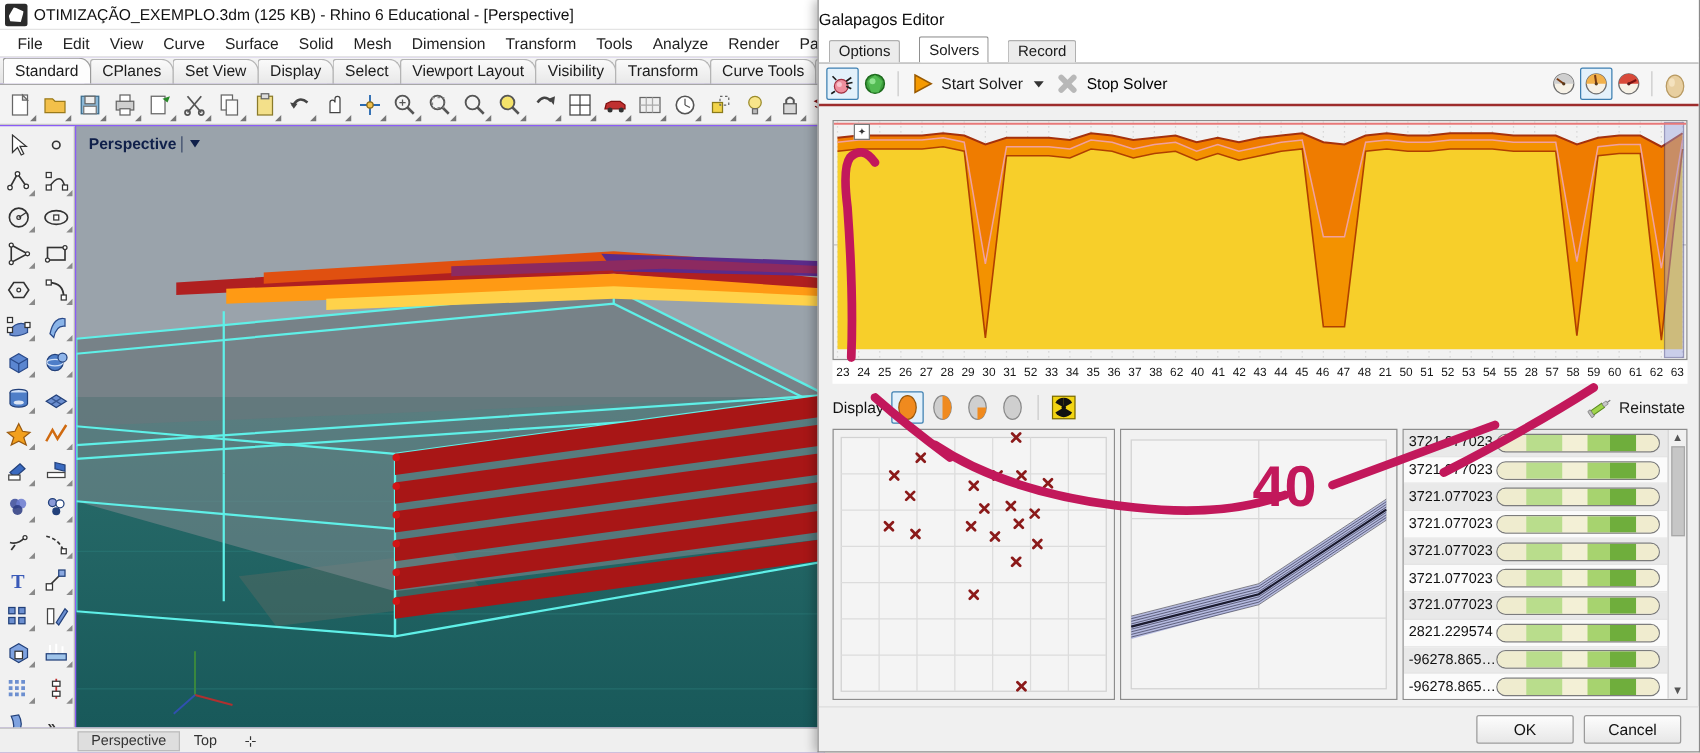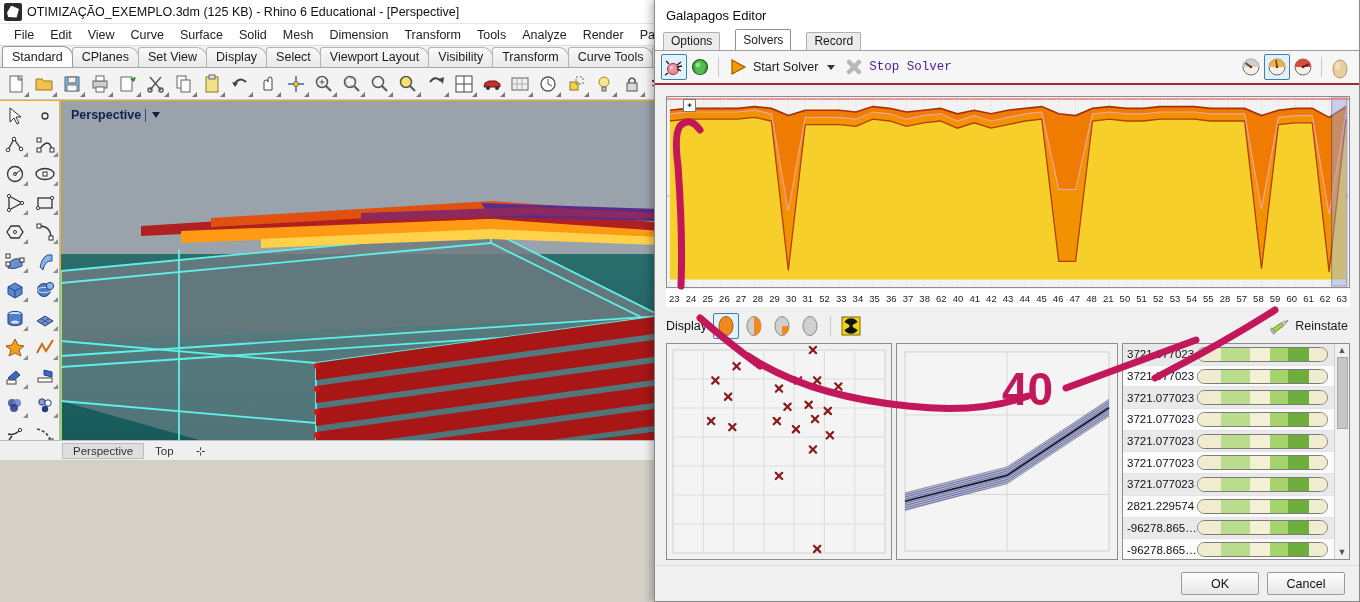--- a/index.html
+++ b/index.html
@@ -8,22 +8,22 @@
     width: 1360px; height: 602px;
     overflow: hidden;
     font-family: "Liberation Sans", sans-serif;
     font-size: 12px;
     background: #d4d0c8;
   }
   #root { position: relative; width: 1360px; height: 602px; }
 
   
   #rhino {
-    position: absolute; left: 0; top: 0; width: 660px; height: 460px;
-    background: #eab308;
+    position: absolute; left: 0; top: 0; width: 660px; height: 602px;
+    background: #8b5cf6;
     border-right: 1px solid #9a9a9a;
     overflow: hidden;
   }
   .rh-titlebar {
     height: 24px; display: flex; align-items: center;
     padding-left: 4px; background: #ffffff;
     border-bottom: 1px solid #e4e4e4;
   }
   .rh-logo {
     width: 18px; height: 18px; margin-right: 5px; position: relative;
@@ -132,21 +132,21 @@
 
   
   #galapagos {
     position: absolute; left: 654px; top: 0; width: 706px; height: 602px;
     background: #f0f0f0;
     border: 1px solid #8a8a8a; border-top: none;
     box-shadow: -3px 0 8px rgba(0,0,0,.28);
     overflow: hidden;
   }
   .gp-titlebar {
-    height: 31px; display: flex; align-items: center; padding-left: 11px;
+    height: 31px; display: flex; align-items: center; 
     background: #ffffff; border-bottom: 1px solid #ffffff;
   }
   .gp-title { font-size: 13px; color: #0b0b0b; }
 
   .gp-tabbar {
     height: 20px; display: flex; align-items: flex-end;
     padding-left: 8px; background: #ffffff;
     border-bottom: 1px solid #a0a0a0;
   }
   .gp-tab {
@@ -172,21 +172,21 @@
     justify-content: center; border: 1px solid transparent;
     border-radius: 2px; cursor: default; flex: none;
   }
   .gp-tbtn.sel { border-color: #3c7fb1; background: #e3f1fb; }
   .gp-sep { width: 1px; height: 20px; background: #c9c9c9; margin: 0 5px; }
   .gp-action {
     display: flex; align-items: center; gap: 6px;
     font-size: 12.5px; color: #1a1a1a; padding: 2px 5px;
     cursor: default; white-space: nowrap;
   }
-  .gp-action.disabled { color: #4c1d95; font-family: Liberation Mono, monospace; }
+  .gp-action.disabled { color: #000000; }
   .gp-caret {
     width: 0; height: 0; border-left: 4px solid transparent;
     border-right: 4px solid transparent; border-top: 5px solid #333;
     margin-left: 3px;
   }
 
   
   .gp-graph {
     position: absolute; left: 11px; top: 96px; width: 684px; height: 192px;
     background: #f2f2f2; border: 1px solid #8d8d8d;

